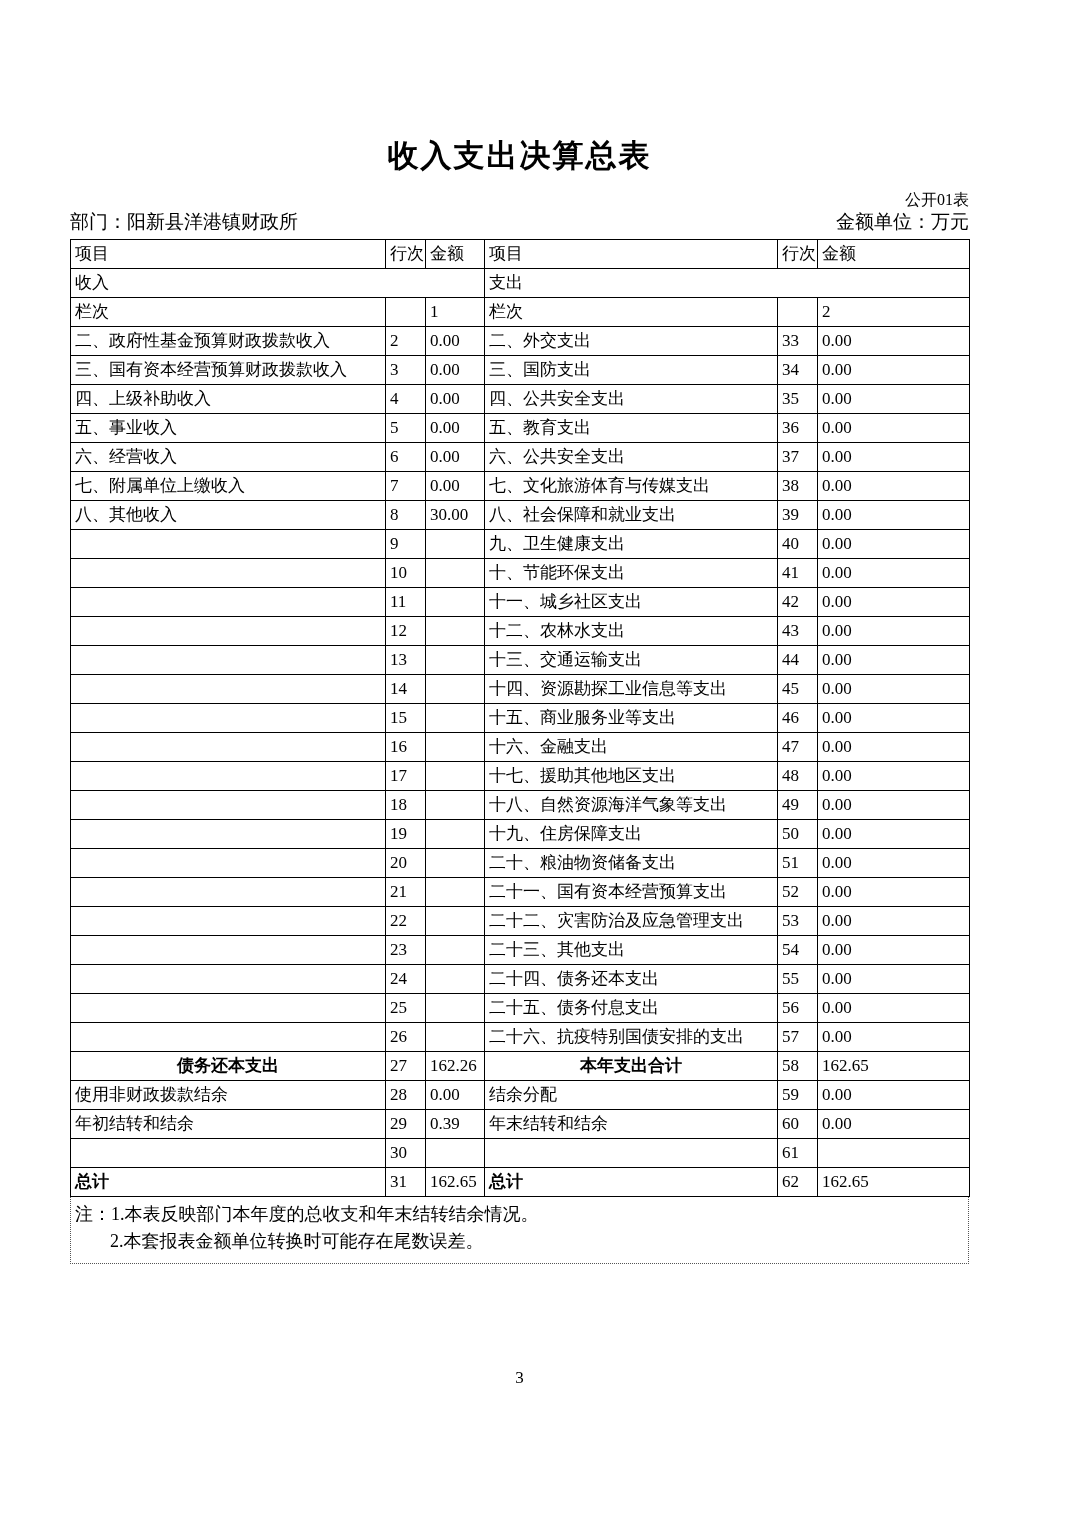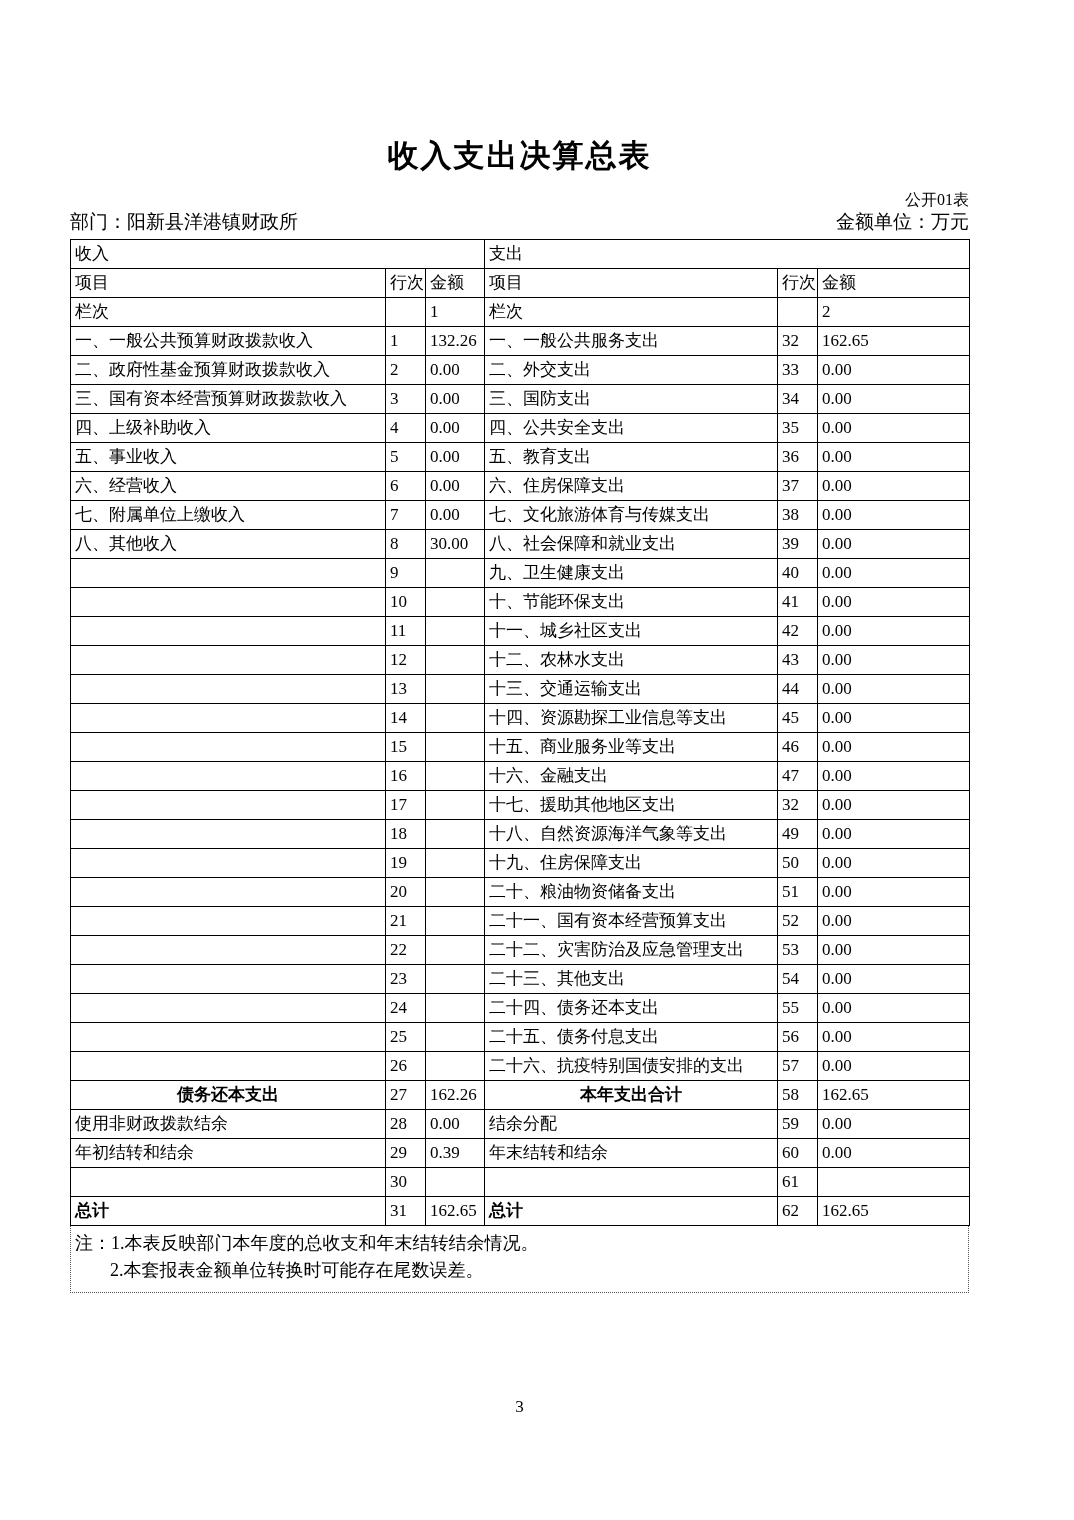--- a/index.html
+++ b/index.html
@@ -101,47 +101,39 @@
       <colgroup>
         <col style="width:315px">
         <col style="width:40px">
         <col style="width:59px">
         <col style="width:293px">
         <col style="width:40px">
         <col style="width:152px">
       </colgroup>
       <tbody id="table-body">
         <tr>
-          <td colspan="3">收入</td>
-          <td colspan="3">支出</td>
-        </tr>
-        <tr>
           <td>项目</td>
           <td class="hdr-center">行次</td>
           <td class="hdr-center">金额</td>
           <td>项目</td>
           <td class="hdr-center">行次</td>
           <td class="hdr-center">金额</td>
+        </tr>
+        <tr>
+          <td colspan="3">收入</td>
+          <td colspan="3">支出</td>
         </tr>
         <tr>
           <td>栏次</td>
           <td></td>
           <td class="hdr-center">1</td>
           <td>栏次</td>
           <td></td>
           <td class="hdr-center">2</td>
         </tr>
-      <tr>
-            <td class="item">一、一般公共预算财政拨款收入</td>
-            <td class="line">1</td>
-            <td class="amt amt-narrow">132.26</td>
-            <td class="item">一、一般公共服务支出</td>
-            <td class="line">32</td>
-            <td class="amt amt-wide">162.65</td>
-          </tr>
           <tr>
             <td class="item">二、政府性基金预算财政拨款收入</td>
             <td class="line">2</td>
             <td class="amt amt-narrow">0.00</td>
             <td class="item">二、外交支出</td>
             <td class="line">33</td>
             <td class="amt amt-wide">0.00</td>
           </tr>
           <tr>
             <td class="item">三、国有资本经营预算财政拨款收入</td>
@@ -164,21 +156,21 @@
             <td class="line">5</td>
             <td class="amt amt-narrow">0.00</td>
             <td class="item">五、教育支出</td>
             <td class="line">36</td>
             <td class="amt amt-wide">0.00</td>
           </tr>
           <tr>
             <td class="item">六、经营收入</td>
             <td class="line">6</td>
             <td class="amt amt-narrow">0.00</td>
-            <td class="item">六、住房保障支出</td>
+            <td class="item">六、公共安全支出</td>
             <td class="line">37</td>
             <td class="amt amt-wide">0.00</td>
           </tr>
           <tr>
             <td class="item">七、附属单位上缴收入</td>
             <td class="line">7</td>
             <td class="amt amt-narrow">0.00</td>
             <td class="item">七、文化旅游体育与传媒支出</td>
             <td class="line">38</td>
             <td class="amt amt-wide">0.00</td>
@@ -253,21 +245,21 @@
             <td class="amt amt-narrow"></td>
             <td class="item">十六、金融支出</td>
             <td class="line">47</td>
             <td class="amt amt-wide">0.00</td>
           </tr>
           <tr>
             <td class="item"></td>
             <td class="line">17</td>
             <td class="amt amt-narrow"></td>
             <td class="item">十七、援助其他地区支出</td>
-            <td class="line">32</td>
+            <td class="line">48</td>
             <td class="amt amt-wide">0.00</td>
           </tr>
           <tr>
             <td class="item"></td>
             <td class="line">18</td>
             <td class="amt amt-narrow"></td>
             <td class="item">十八、自然资源海洋气象等支出</td>
             <td class="line">49</td>
             <td class="amt amt-wide">0.00</td>
           </tr>

